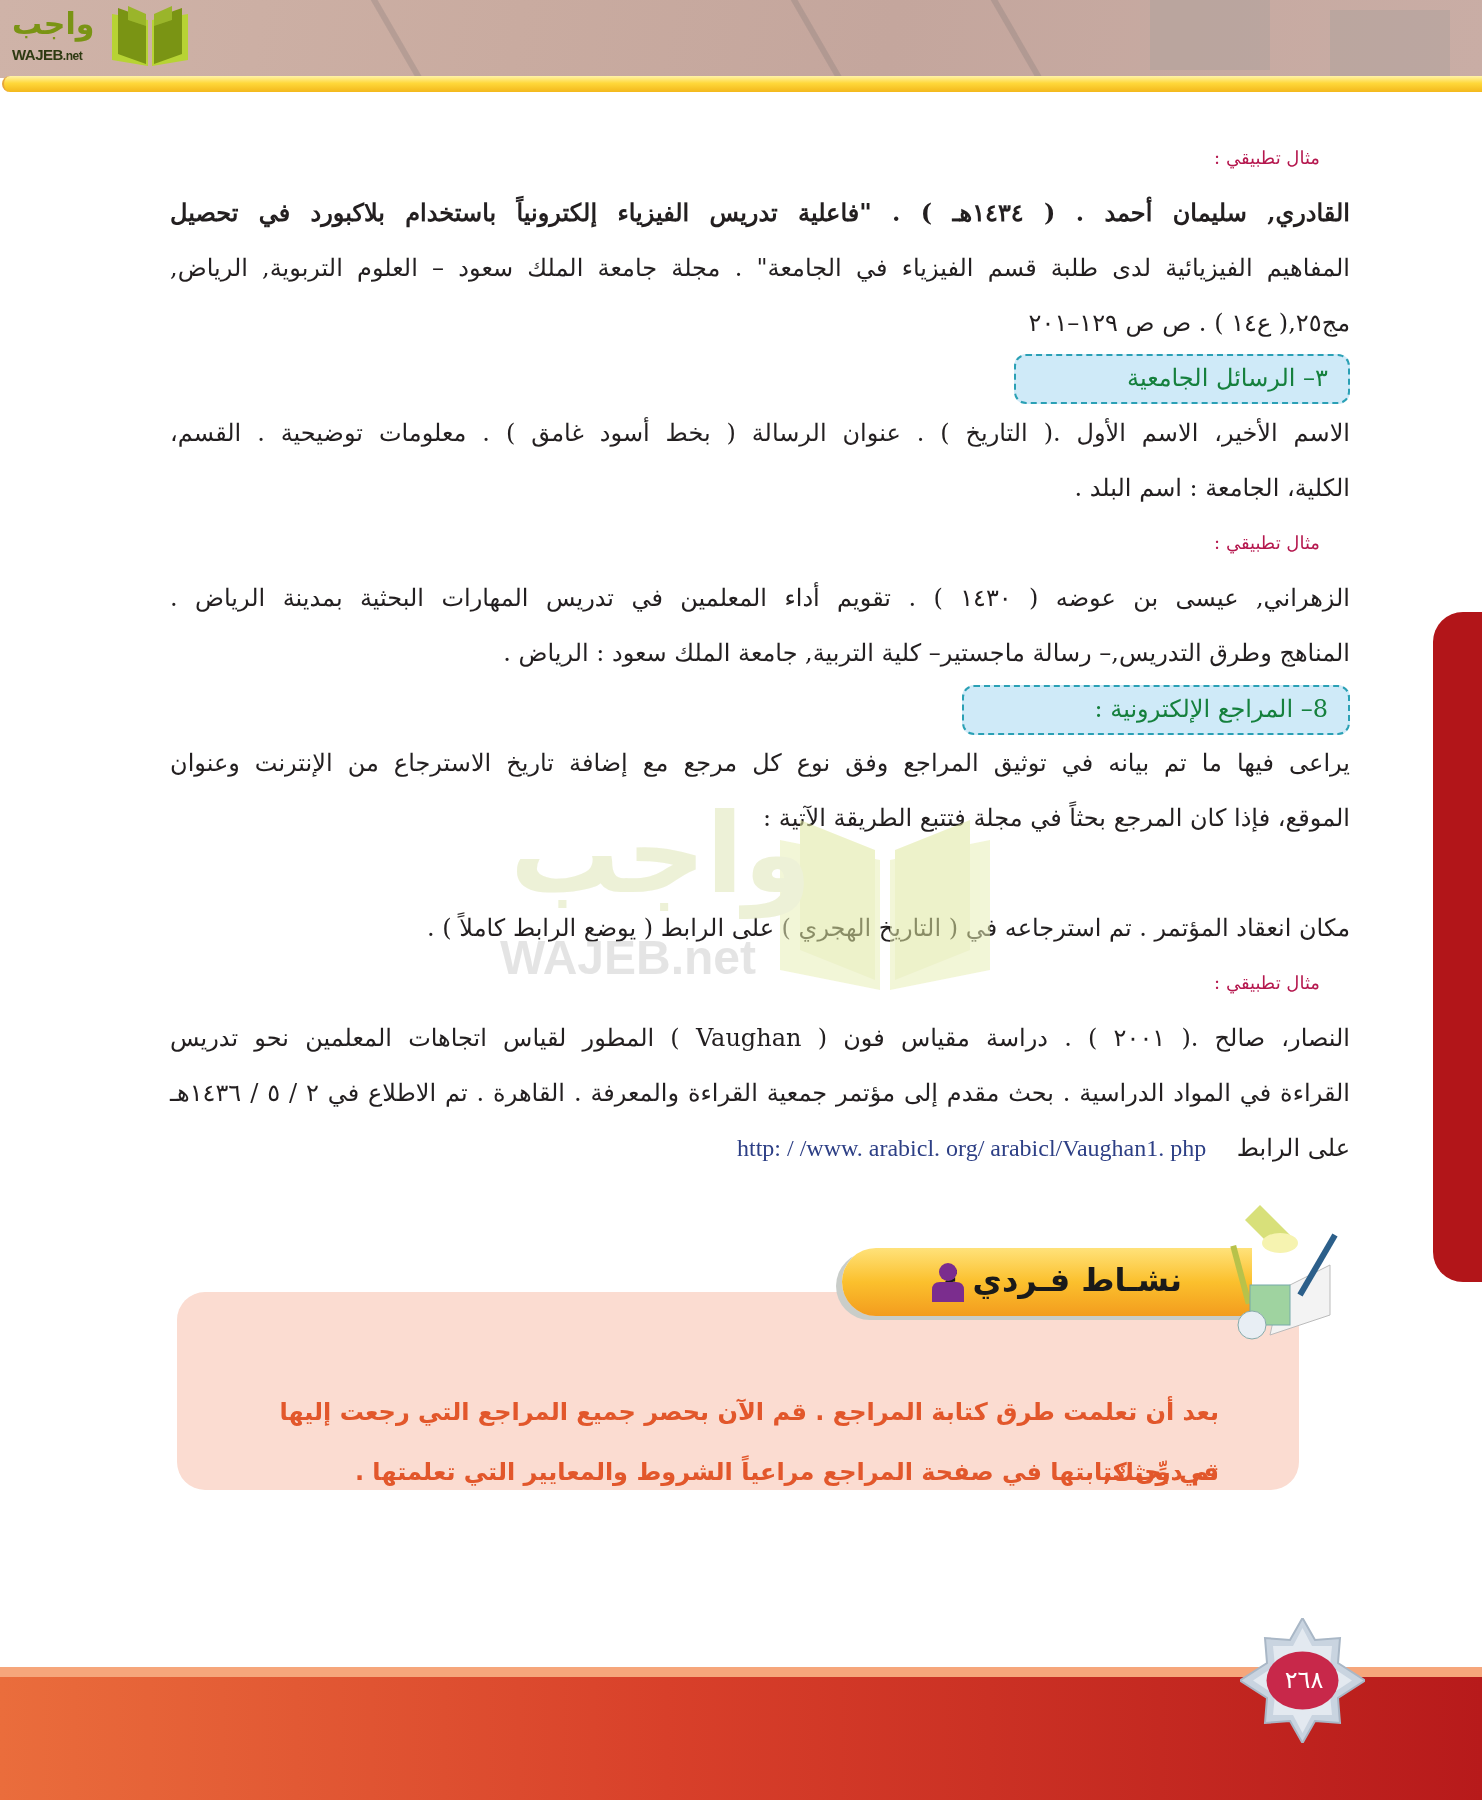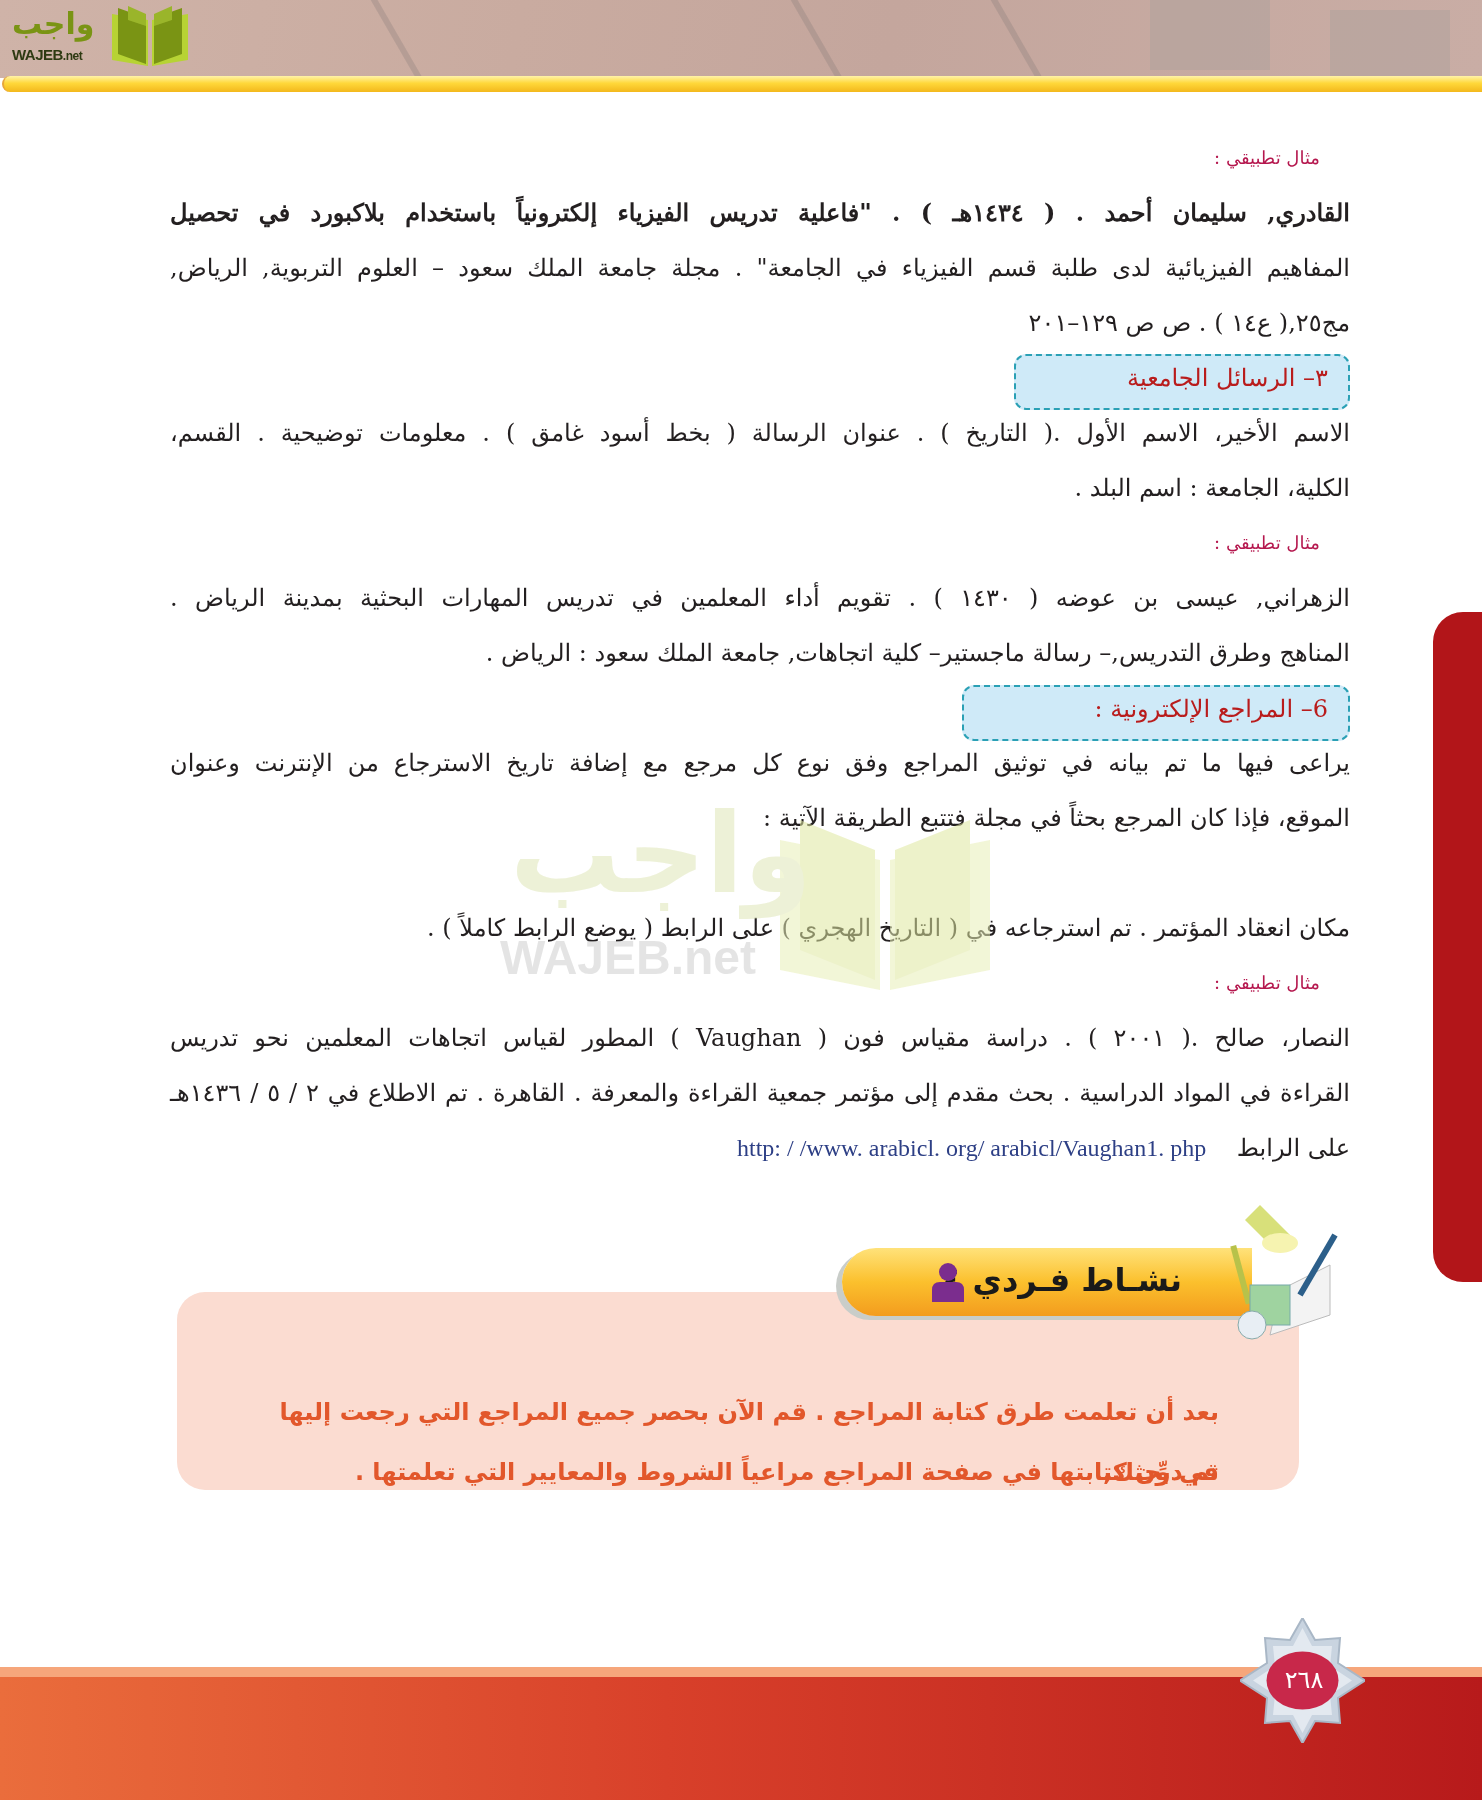--- a/index.html
+++ b/index.html
@@ -29,23 +29,23 @@
   
   .content { position: absolute; left: 170px; width: 1180px; direction: rtl; text-align: right; }
   .line {
     position: absolute; right: 0; left: 0;
     font-size: 24px; line-height: 40px; height: 40px; white-space: nowrap;
     text-align: justify; text-align-last: justify;
   }
   .line.last { text-align-last: right; }
   .example-head { position: absolute; right: 30px; font-size: 18px; color: #b5174e; line-height: 40px; }
   .section-box {
-    position: absolute; right: 0; height: 56px;
+    position: absolute; right: 0; height: 50px;
     background: #cfeaf8; border: 2px dashed #2aa0b5; border-radius: 12px;
-    font-size: 24px; color: #b91c1c; line-height: 44px; padding: 0 20px 0 20px;
+    font-size: 24px; color: #15803d; line-height: 44px; padding: 0 20px 0 20px;
     text-align: right;
   }
   .link { direction: ltr; color: #2d3f85; font-family: "Liberation Serif", serif; font-size: 24px; }
 
   
   .red-tab { position: absolute; left: 1433px; top: 612px; width: 60px; height: 670px; background: #b21519; border-radius: 30px 0 0 30px; }
 
   
   .watermark { position: absolute; left: 490px; top: 820px; width: 520px; height: 170px; opacity: 0.55; pointer-events: none; }
   .wm-ar { position: absolute; left: 20px; top: -30px; font-family: "DejaVu Sans", sans-serif; font-weight: bold; font-size: 110px; color: #dfe6b8; direction: rtl; }
@@ -115,23 +115,23 @@
   <div class="line" style="top:193px;font-weight:bold;">القادري, سليمان أحمد . ( ١٤٣٤هـ ) . "فاعلية تدريس الفيزياء إلكترونياً باستخدام بلاكبورد في تحصيل</div>
   <div class="line" style="top:248px;">المفاهيم الفيزيائية لدى طلبة قسم الفيزياء في الجامعة" . مجلة جامعة الملك سعود – العلوم التربوية, الرياض,</div>
   <div class="line last" style="top:303px;">مج٢٥,( ع١٤ ) . ص ص  ١٢٩–٢٠١</div>
 
   <div class="section-box" style="top:354px;width:336px;">٣– الرسائل الجامعية</div>
   <div class="line" style="top:413px;">الاسم الأخير، الاسم الأول .( التاريخ ) . عنوان الرسالة ( بخط أسود غامق ) . معلومات توضيحية . القسم،</div>
   <div class="line last" style="top:468px;">الكلية، الجامعة : اسم البلد .</div>
 
   <div class="example-head" style="top:523px;">مثال تطبيقي :</div>
   <div class="line" style="top:578px;">الزهراني, عيسى بن عوضه ( ١٤٣٠ ) . تقويم أداء المعلمين في تدريس المهارات البحثية بمدينة الرياض .</div>
-  <div class="line last" style="top:633px;">المناهج وطرق التدريس,– رسالة ماجستير– كلية اتجاهات, جامعة الملك سعود : الرياض .</div>
+  <div class="line last" style="top:633px;">المناهج وطرق التدريس,– رسالة ماجستير– كلية التربية, جامعة الملك سعود : الرياض .</div>
 
-  <div class="section-box" style="top:685px;width:388px;">6– المراجع الإلكترونية :</div>
+  <div class="section-box" style="top:685px;width:388px;">8– المراجع الإلكترونية :</div>
   <div class="line" style="top:743px;">يراعى فيها ما تم بيانه في توثيق المراجع وفق نوع كل مرجع مع إضافة تاريخ الاسترجاع من الإنترنت وعنوان</div>
   <div class="line last" style="top:798px;">الموقع، فإذا كان المرجع بحثاً في مجلة فتتبع الطريقة الآتية :</div>
   <div class="line last" style="top:908px;">مكان انعقاد المؤتمر . تم استرجاعه في ( التاريخ الهجري ) على الرابط ( يوضع الرابط كاملاً ) .</div>
 
   <div class="example-head" style="top:963px;">مثال تطبيقي :</div>
   <div class="line" style="top:1018px;">النصار، صالح .( ٢٠٠١ ) . دراسة مقياس فون ( Vaughan ) المطور لقياس اتجاهات المعلمين نحو تدريس</div>
   <div class="line" style="top:1073px;">القراءة في المواد الدراسية . بحث مقدم إلى مؤتمر جمعية القراءة والمعرفة . القاهرة . تم الاطلاع في ٢ / ٥ / ١٤٣٦هـ</div>
   <div class="line last" style="top:1128px;">
     <span>على الرابط</span>
     &nbsp;&nbsp;

